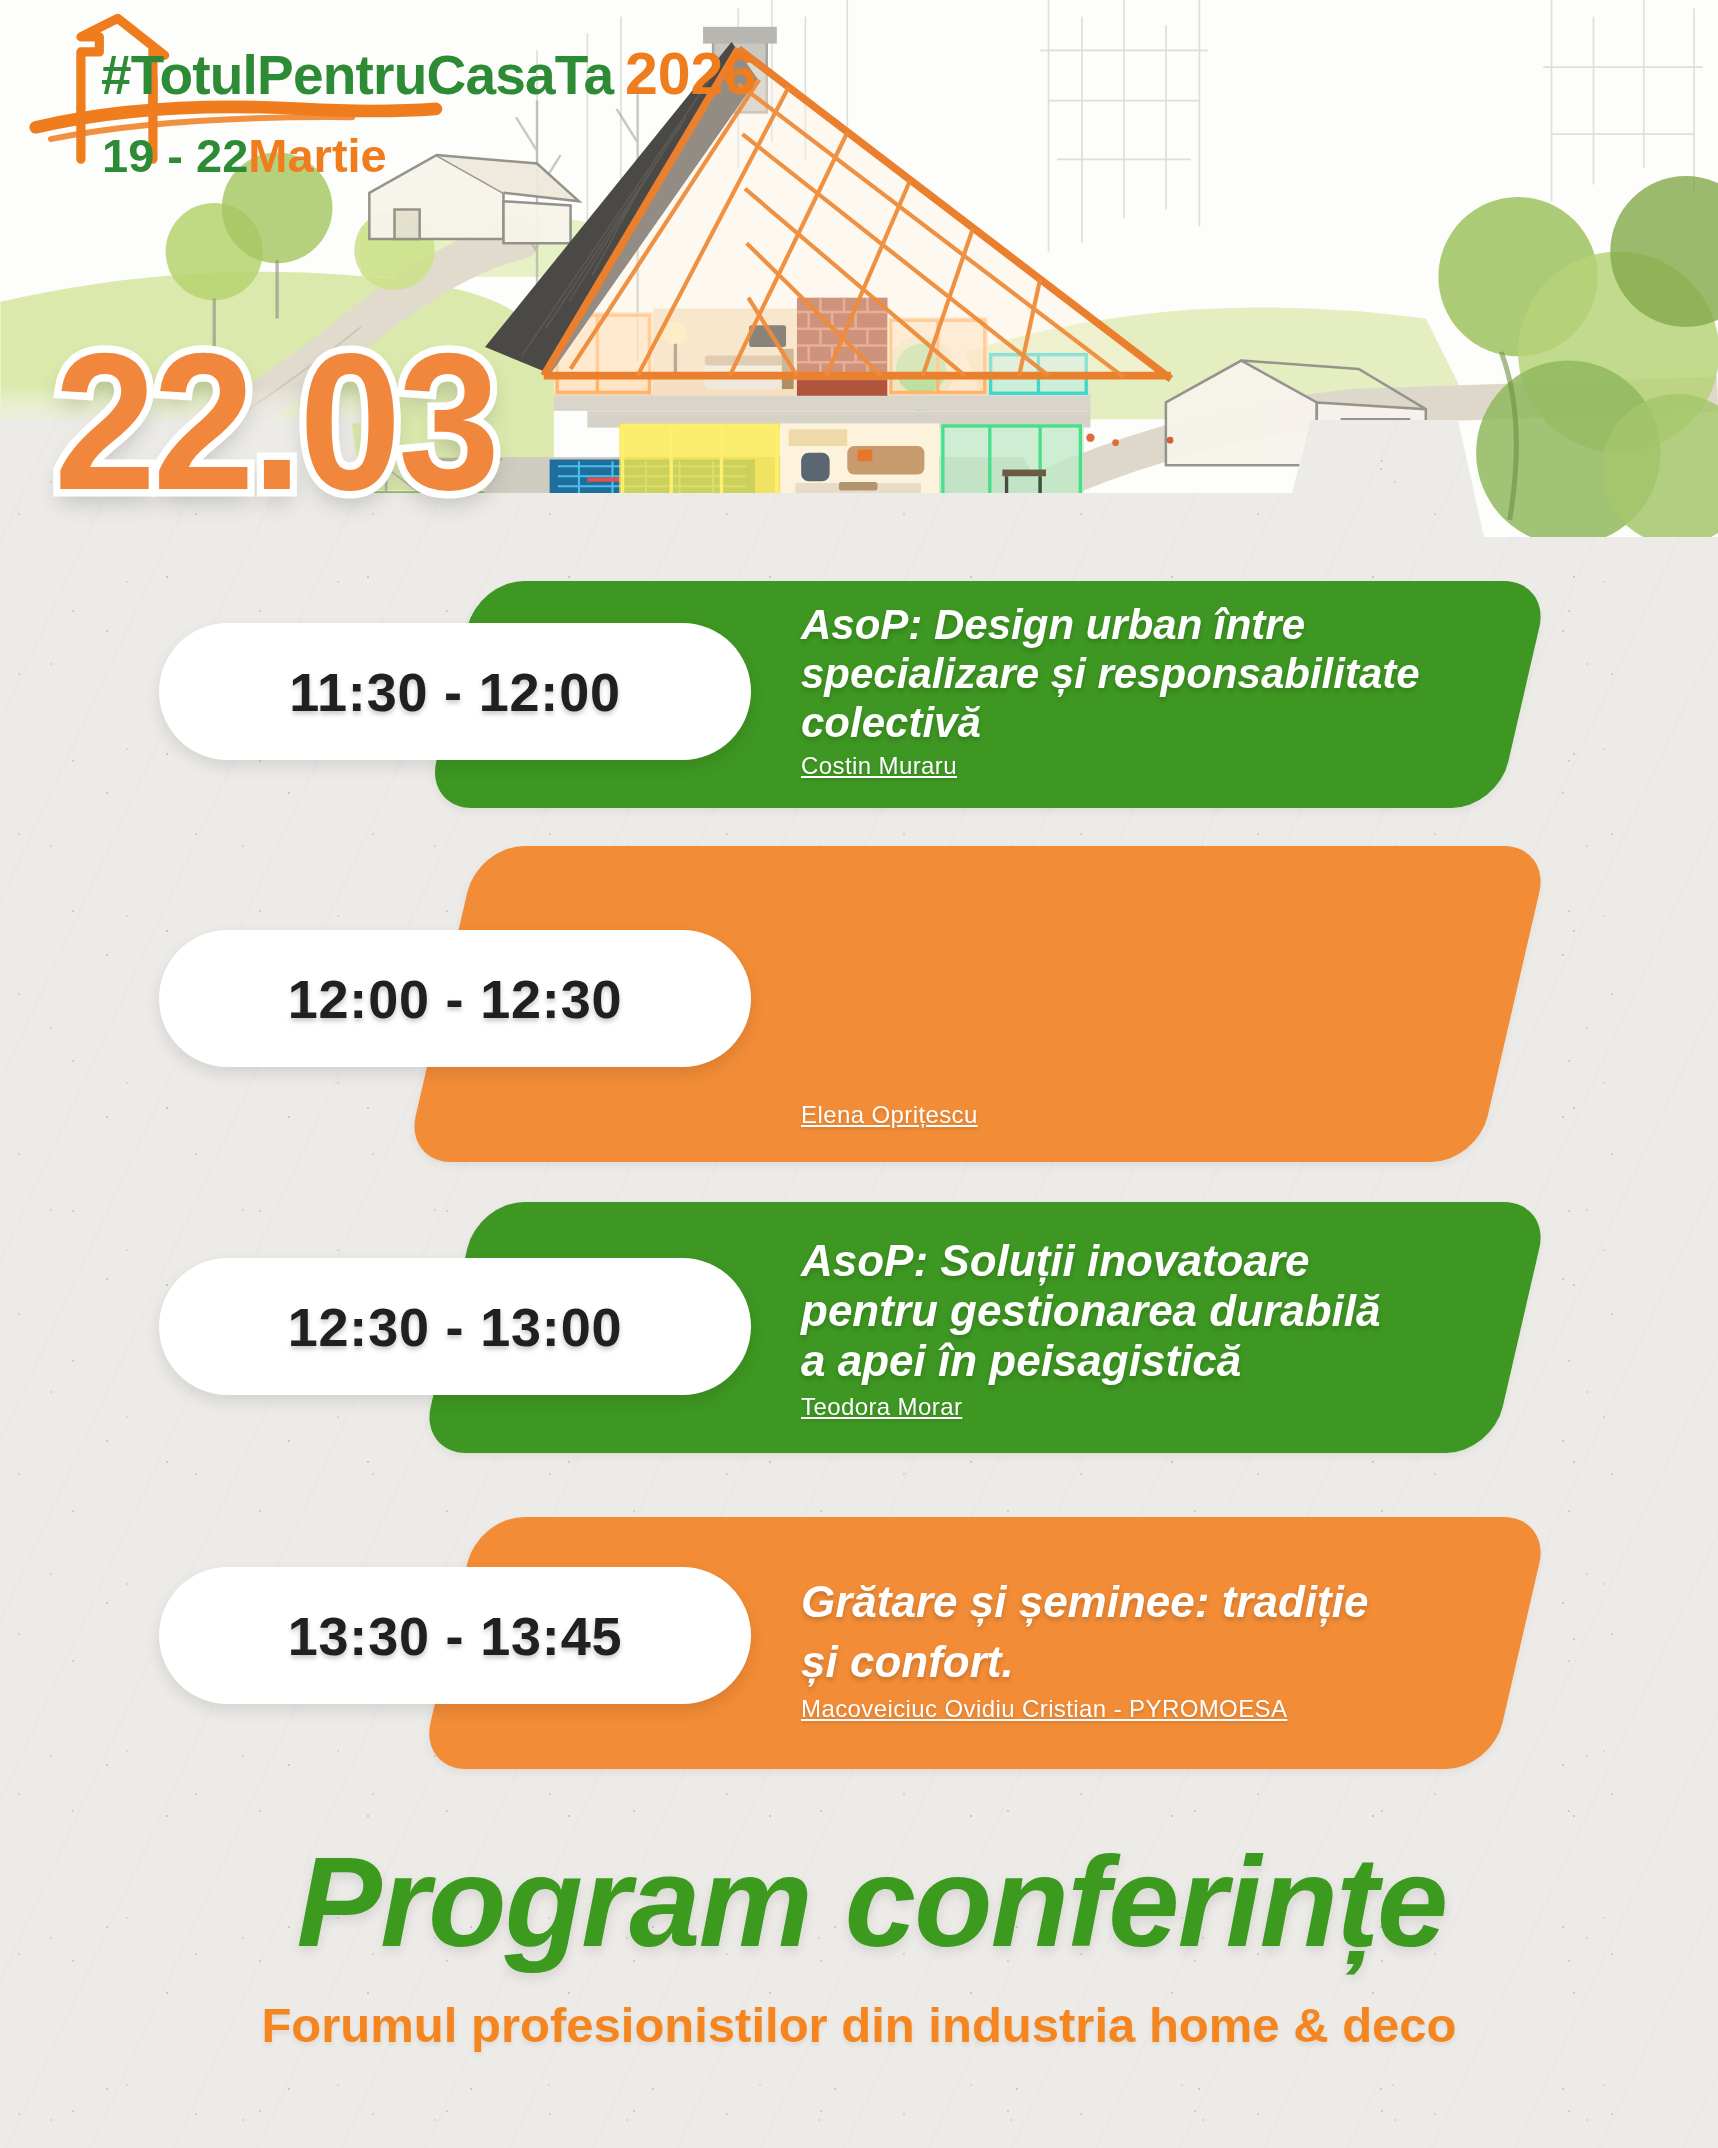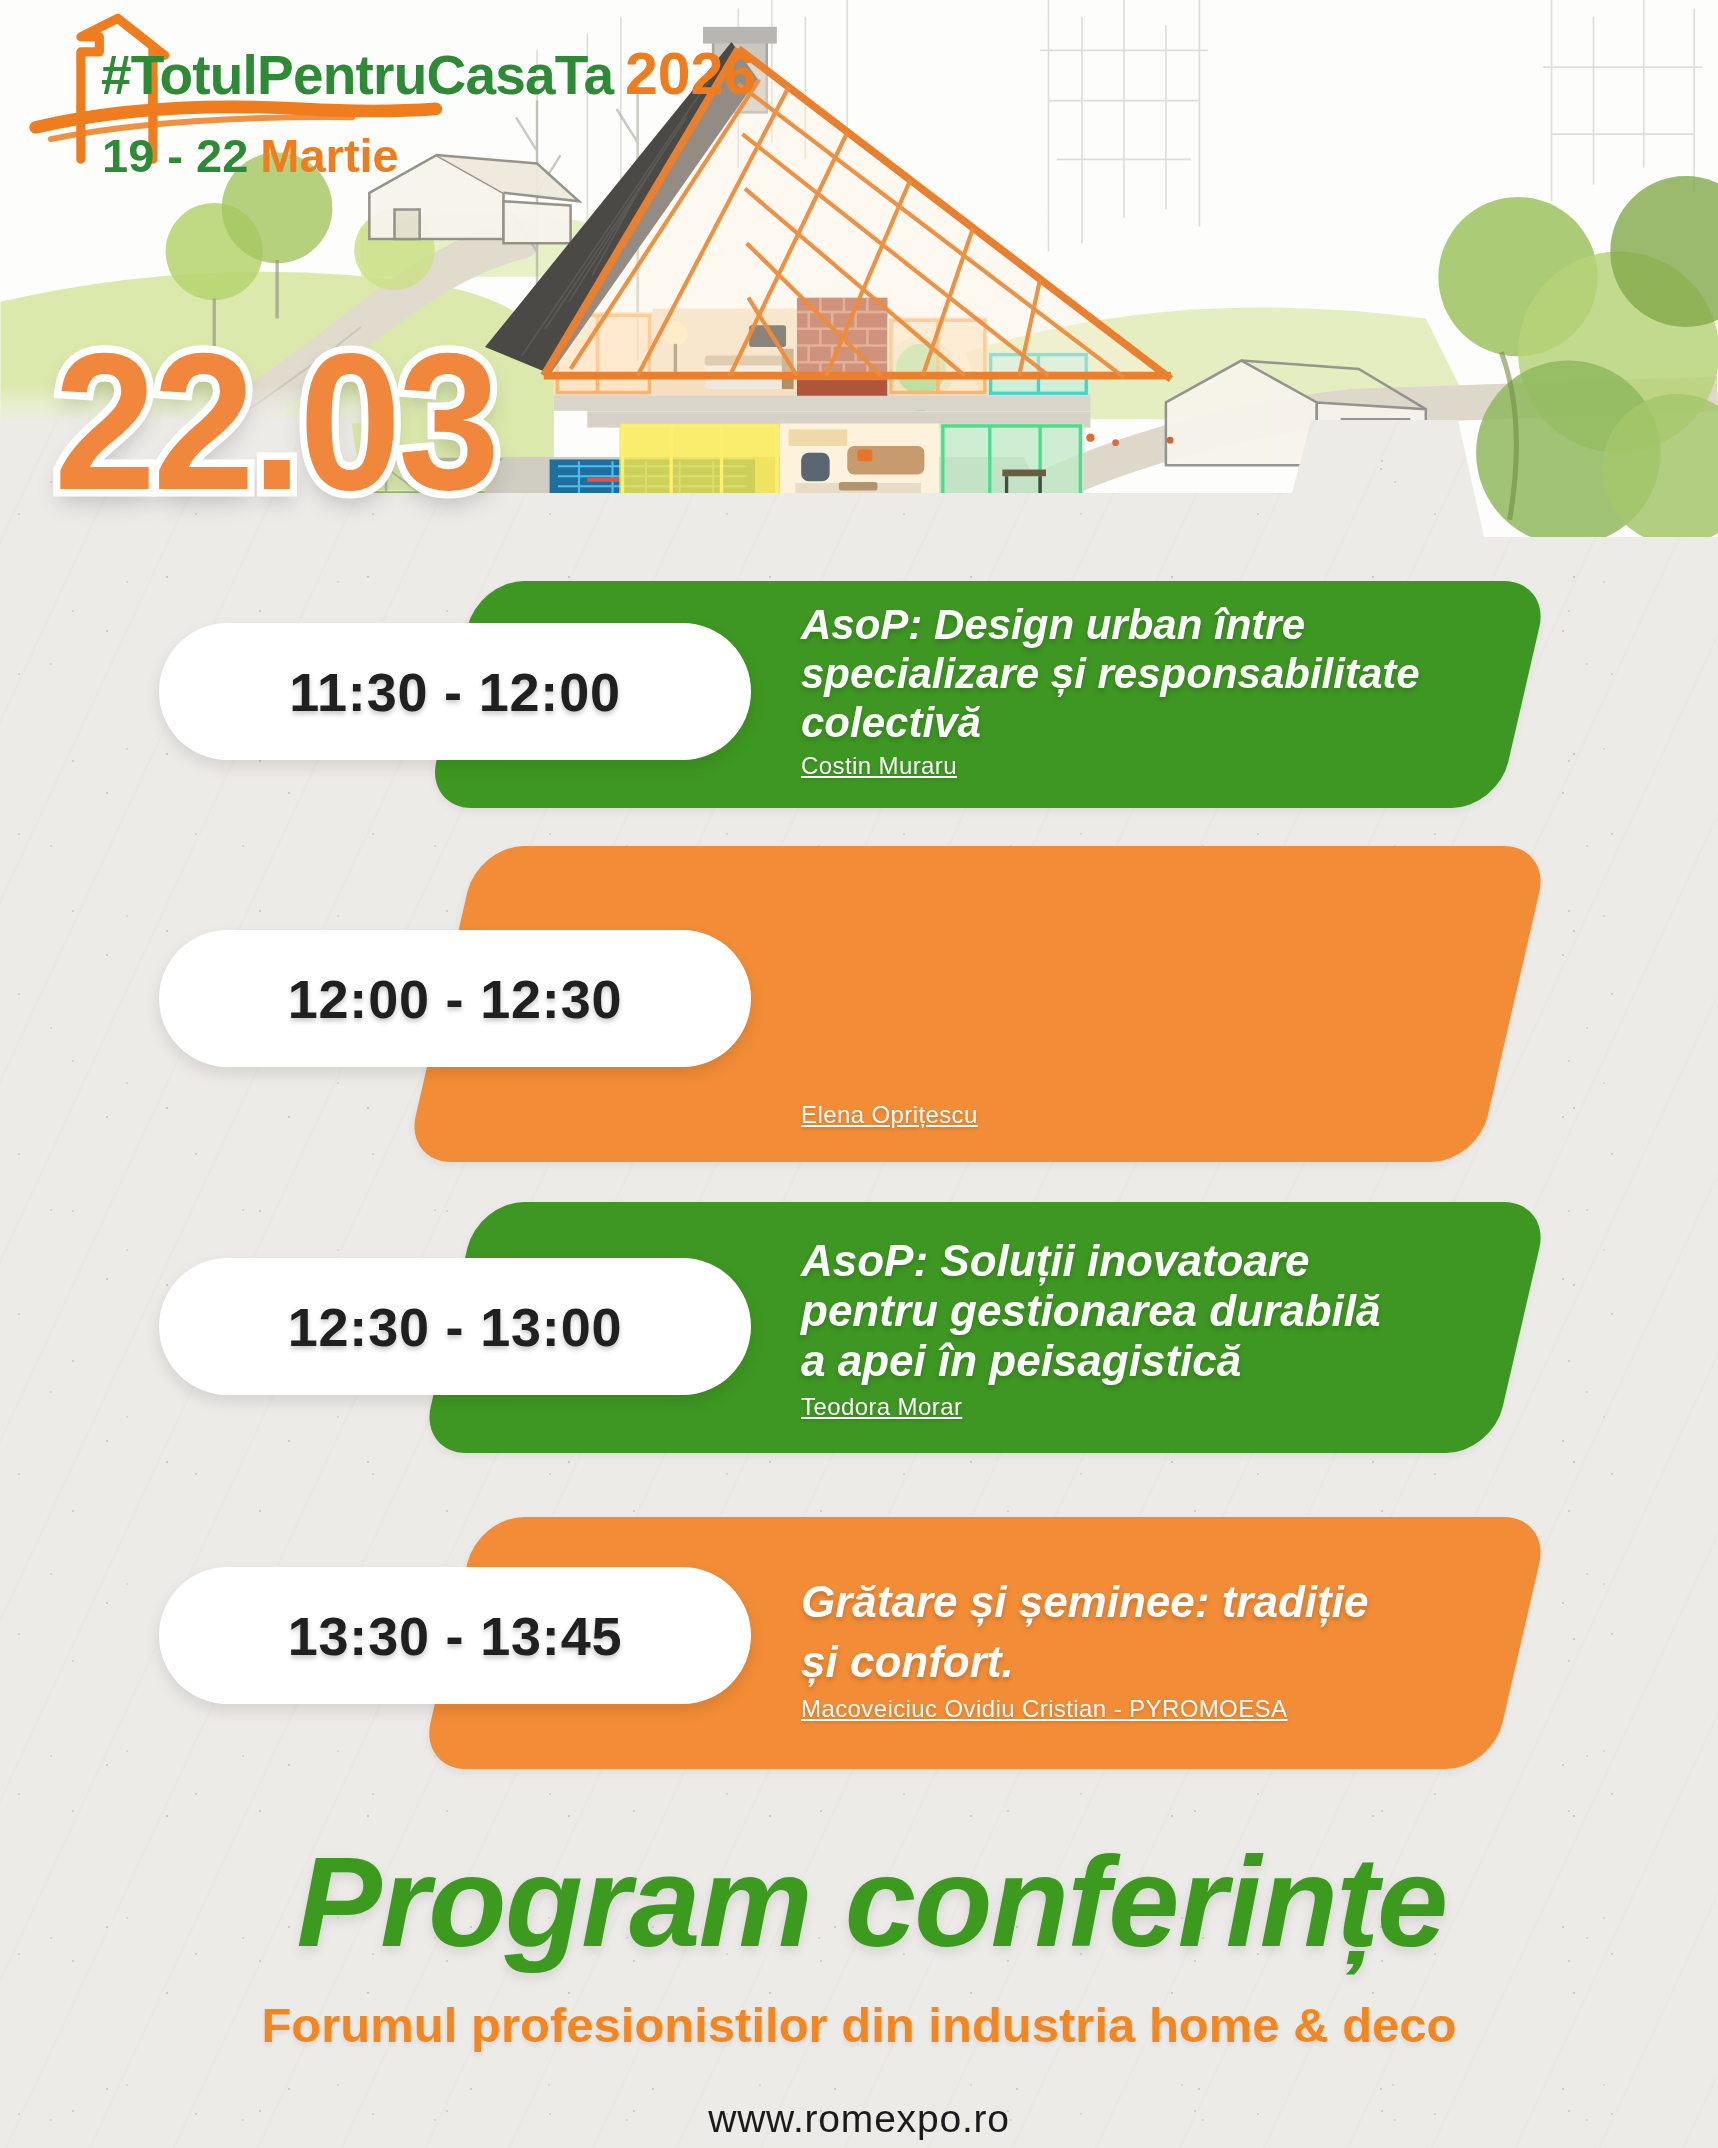--- a/index.html
+++ b/index.html
@@ -30,21 +30,21 @@
   }
   .header svg{position:absolute;left:0;top:0;}
 
   
   .logo{position:absolute;left:0;top:0;width:923px;height:218px;z-index:5;}
   .logo-line{position:absolute;left:101px;top:40px;white-space:nowrap;}
   .logo-title{font-weight:bold;font-size:55px;letter-spacing:-0.8px;color:var(--logo-green);}
   .logo-year{font-weight:bold;font-size:59px;color:var(--logo-orange);margin-left:11.7px;}
   .logo-dates{position:absolute;left:102px;top:128px;white-space:nowrap;font-weight:bold;font-size:47px;}
   .dates-range{color:var(--logo-green);}
-  .dates-month{color:var(--logo-orange);margin-left:12px;}
+  .dates-month{color:var(--logo-orange);margin-left:0;}
 
   
   .day-wrap{position:absolute;left:54px;top:309px;z-index:6;width:554px;height:218px;}
   .day-layer{
     position:absolute;left:0;top:0;
     font-size:195px;font-weight:800;letter-spacing:-3.4px;
     transform:scaleX(0.94);transform-origin:0 0;white-space:nowrap;
   }
   .day-stroke{
     -webkit-text-stroke:15px #ffffff;color:#ffffff;
@@ -377,17 +377,16 @@
     <div class="card-content">
       <div class="card-title">Grătare și șeminee: tradiție
 și confort.</div>
     </div>
     <div class="card-speaker" style="top:178px;">Macoveiciuc Ovidiu Cristian - PYROMOESA</div>
   </section>
 
   <div class="footer">
     <div class="footer-headline">Program conferințe</div>
     <div class="footer-subheadline">Forumul profesionistilor din industria home &amp; deco</div>
-    <div class="footer-website">www.romexpo.ro</div>
   </div>
 
 </div>
 
 
 </body></html>

